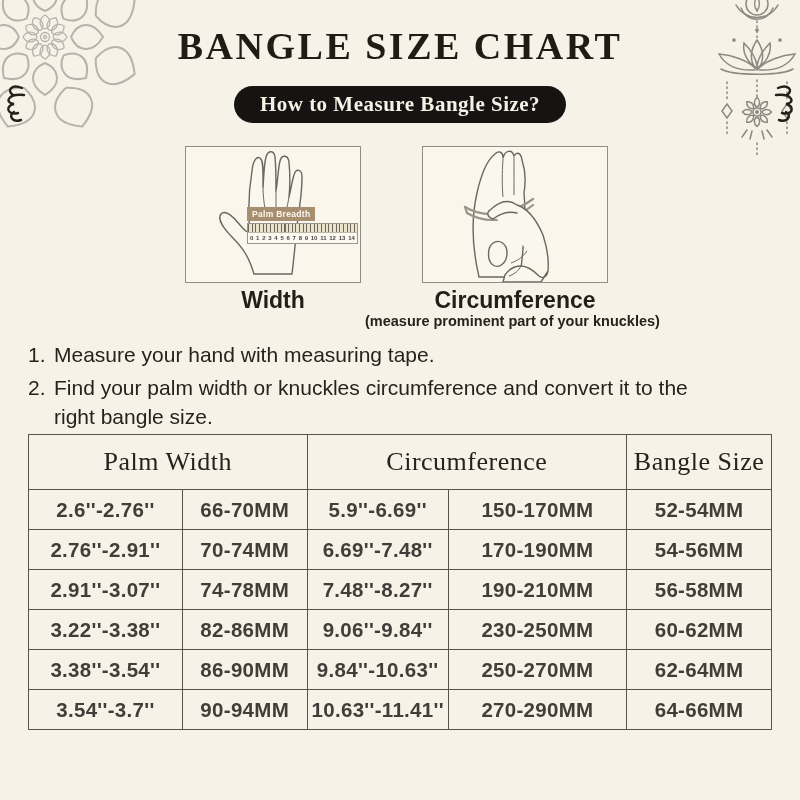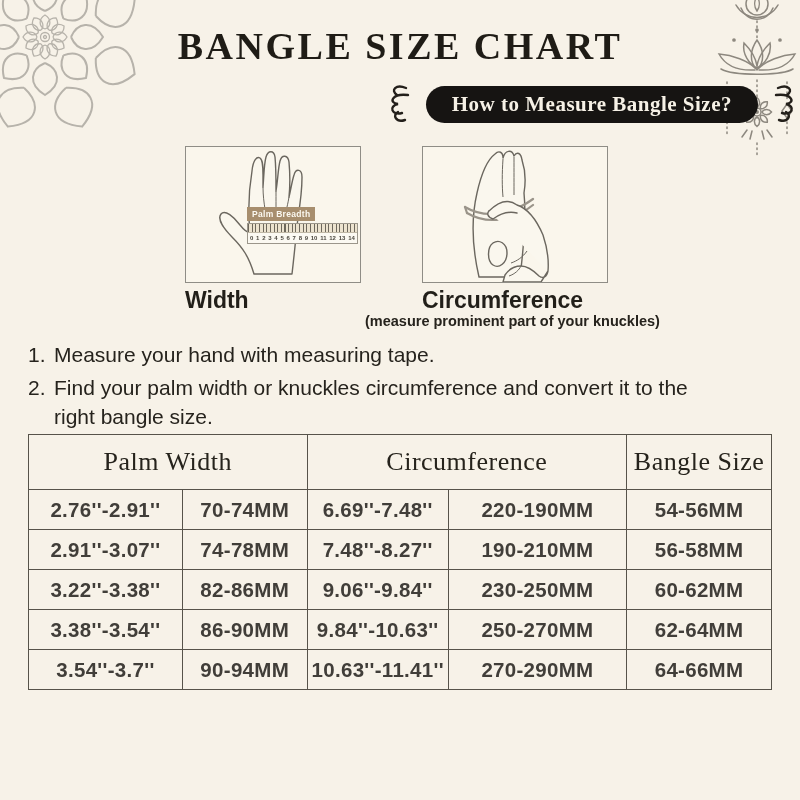--- a/index.html
+++ b/index.html
@@ -12,21 +12,21 @@
   .mandala{position:absolute;left:-58px;top:-60px;}
   .lotus{position:absolute;left:687px;top:0;}
   
   .title{
     position:absolute;top:24px;left:0;right:0;text-align:center;
     font-family:"Liberation Serif",serif;font-weight:700;font-size:38px;
     letter-spacing:2.5px;color:#1f1c16;
   }
   .pill-row{
     position:absolute;top:84px;left:0;right:0;height:40px;
-    display:flex;align-items:center;justify-content:flex-end;gap:14px;
+    display:flex;align-items:center;justify-content:space-between;gap:14px;
   }
   .pill{
     background:#161412;color:#f6f1e6;border-radius:19px;height:37px;
     display:flex;align-items:center;padding:0 26px;
     font-family:"Liberation Serif",serif;font-weight:700;font-size:21px;
     letter-spacing:0.5px;
   }
   
   .dbox{
     position:absolute;top:146px;height:137px;background:#faf6ec;
@@ -45,21 +45,21 @@
   }
   .ticks{
     height:8px;border-bottom:1px solid #c0b8a6;
     background:repeating-linear-gradient(90deg,#6d675c 0 1px,transparent 1px 3.65px),#ece3cf;
   }
   .nums{
     display:flex;justify-content:space-between;padding:0 2px;
     font-size:6px;font-weight:700;color:#4a463e;line-height:11px;
   }
   .caption{
-    position:absolute;top:287px;text-align:left;font-weight:700;
+    position:absolute;top:287px;text-align:center;font-weight:700;
     font-size:23px;color:#221f19;
   }
   #cap-width{left:185px;width:176px;}
   #cap-circ{left:422px;width:186px;}
   .cap-note{
     position:absolute;top:313px;left:365px;width:300px;
     font-size:14.5px;font-weight:700;color:#26231d;
   }
   
   .instructions{position:absolute;left:28px;top:341px;width:744px;font-size:21px;color:#26231d;}
@@ -284,24 +284,31 @@
   </colgroup>
   <thead>
     <tr>
       <th colspan="2">Palm Width</th>
       <th colspan="2">Circumference</th>
       <th>Bangle Size</th>
     </tr>
   </thead>
   <tbody>
     <tr>
+      <td>2.6''-2.76''</td>
+      <td>66-70MM</td>
+      <td>5.9''-6.69''</td>
+      <td>150-170MM</td>
+      <td>52-54MM</td>
+    </tr>
+    <tr>
       <td>2.76''-2.91''</td>
       <td>70-74MM</td>
       <td>6.69''-7.48''</td>
-      <td>220-190MM</td>
+      <td>170-190MM</td>
       <td>54-56MM</td>
     </tr>
     <tr>
       <td>2.91''-3.07''</td>
       <td>74-78MM</td>
       <td>7.48''-8.27''</td>
       <td>190-210MM</td>
       <td>56-58MM</td>
     </tr>
     <tr>

